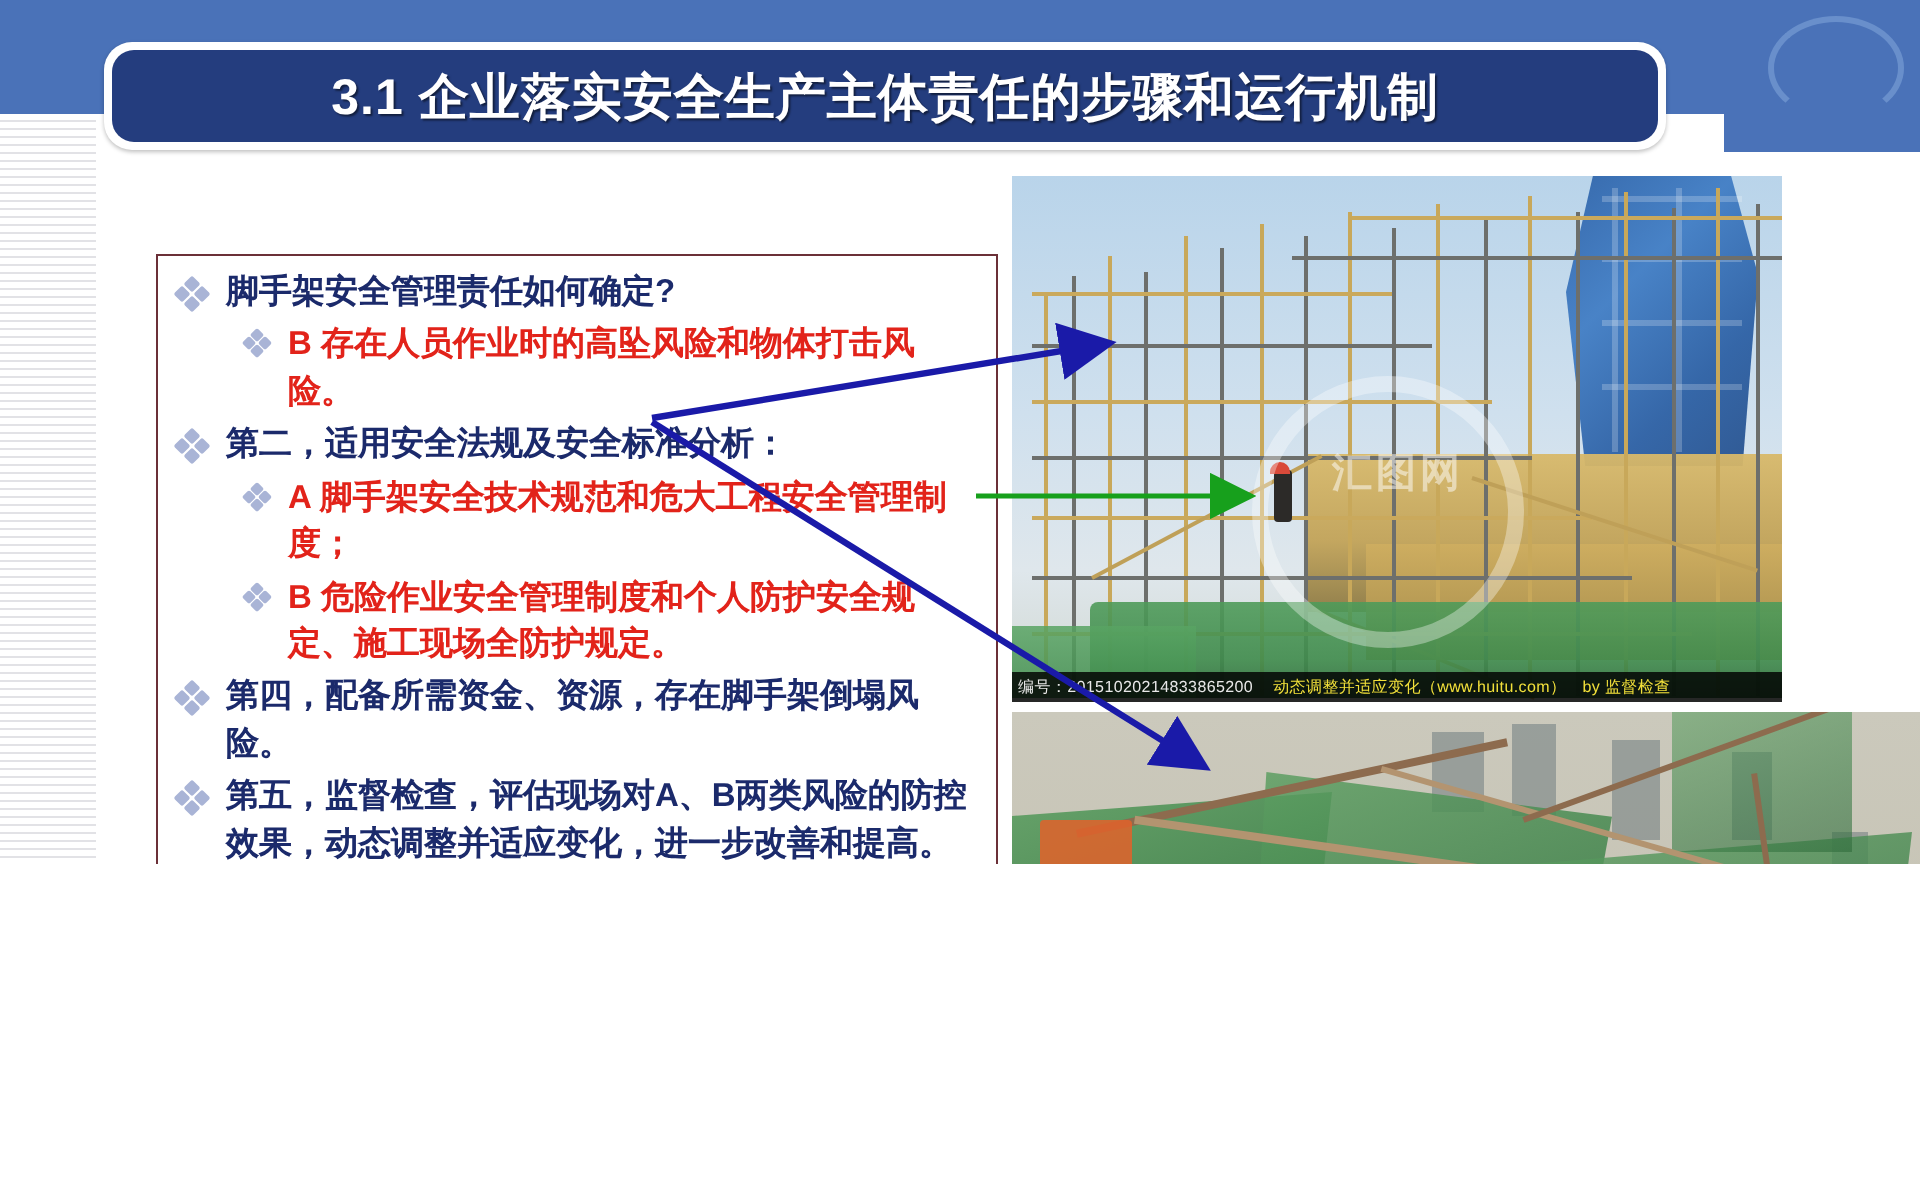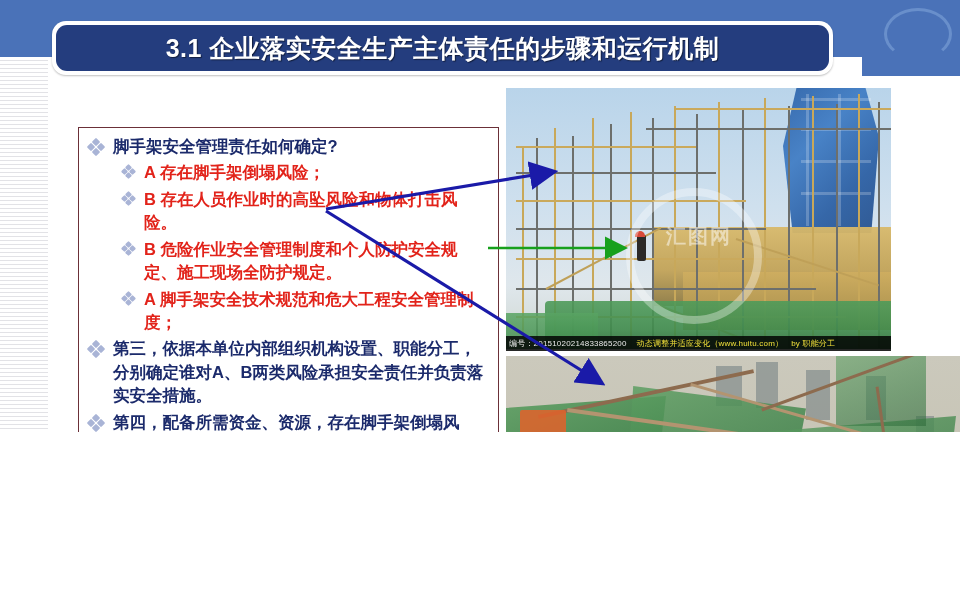--- a/index.html
+++ b/index.html
@@ -180,66 +180,66 @@
         </span>
         <span class="txt blue">脚手架安全管理责任如何确定?</span>
       </div>
       <div class="row l2">
         <span class="bullet sm">
           <i class="a"></i>
           <i class="b"></i>
           <i class="c"></i>
           <i class="d"></i>
         </span>
-        <span class="txt red">A  存在脚手架倒塌风险；</span>
+        <span class="txt red">B  存在人员作业时的高坠风险和物体打击风险。</span>
+      </div>
+      <div class="row l1">
+        <span class="bullet">
+          <i class="a"></i>
+          <i class="b"></i>
+          <i class="c"></i>
+          <i class="d"></i>
+        </span>
+        <span class="txt blue">第二，适用安全法规及安全标准分析：</span>
       </div>
       <div class="row l2">
         <span class="bullet sm">
           <i class="a"></i>
           <i class="b"></i>
           <i class="c"></i>
           <i class="d"></i>
         </span>
-        <span class="txt red">B  存在人员作业时的高坠风险和物体打击风险。</span>
+        <span class="txt red">A  脚手架安全技术规范和危大工程安全管理制度；</span>
       </div>
       <div class="row l2">
         <span class="bullet sm">
           <i class="a"></i>
           <i class="b"></i>
           <i class="c"></i>
           <i class="d"></i>
         </span>
         <span class="txt red">B  危险作业安全管理制度和个人防护安全规定、施工现场全防护规定。</span>
       </div>
-      <div class="row l2">
-        <span class="bullet sm">
-          <i class="a"></i>
-          <i class="b"></i>
-          <i class="c"></i>
-          <i class="d"></i>
-        </span>
-        <span class="txt red">A  脚手架安全技术规范和危大工程安全管理制度；</span>
-      </div>
       <div class="row l1">
         <span class="bullet">
           <i class="a"></i>
           <i class="b"></i>
           <i class="c"></i>
           <i class="d"></i>
         </span>
-        <span class="txt blue">第三，依据本单位内部组织机构设置、职能分工，分别确定谁对A、B两类风险承担安全责任并负责落实安全措施。</span>
+        <span class="txt blue">第四，配备所需资金、资源，存在脚手架倒塌风险。</span>
       </div>
       <div class="row l1">
         <span class="bullet">
           <i class="a"></i>
           <i class="b"></i>
           <i class="c"></i>
           <i class="d"></i>
         </span>
-        <span class="txt blue">第四，配备所需资金、资源，存在脚手架倒塌风险。</span>
+        <span class="txt blue">第五，监督检查，评估现场对A、B两类风险的防控效果，动态调整并适应变化，进一步改善和提高。</span>
       </div>
     </div>
 
   <div class="photo-top">
     <div class="sky"></div>
 
     <div class="crane"></div>
     <div class="crane-bars">
       <i style="right:20px;top:10px;width:70px;height:3px;"></i>
       <i style="right:20px;top:40px;width:70px;height:3px;"></i>
@@ -292,21 +292,21 @@
     <div class="worker-h"></div>
 
     <div class="wm-ring"></div>
     <div class="wm-txt">汇图网</div>
 
     <div class="wm-bar">
       <span>编号：20151020214833865200</span>
       <span style="width:10px"></span>
       <span class="y">动态调整并适应变化（www.huitu.com）</span>
       <span style="width:8px"></span>
-      <span class="y">by 职能分工</span>
+      <span class="y">by 监督检查</span>
     </div>
   </div>
 
   <div class="photo-bot">
     <div class="bg-bld"></div>
     <div>
       <div class="bld-win" style="left:210px;top:10px;width:26px;height:40px;"></div>
       <div class="bld-win" style="left:250px;top:6px;width:22px;height:46px;"></div>
       <div class="bld-win" style="left:300px;top:14px;width:24px;height:50px;"></div>
       <div class="bld-win" style="left:360px;top:20px;width:20px;height:44px;"></div>

